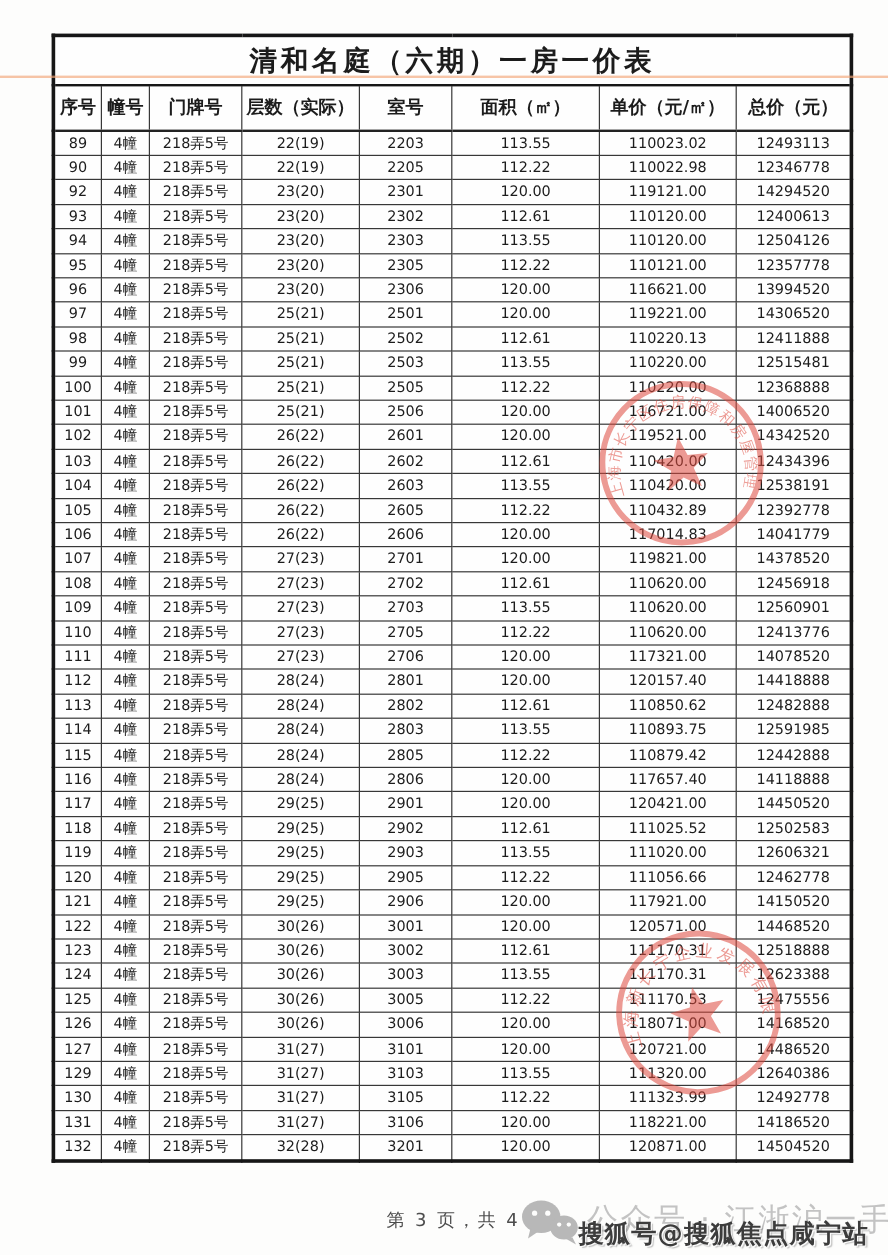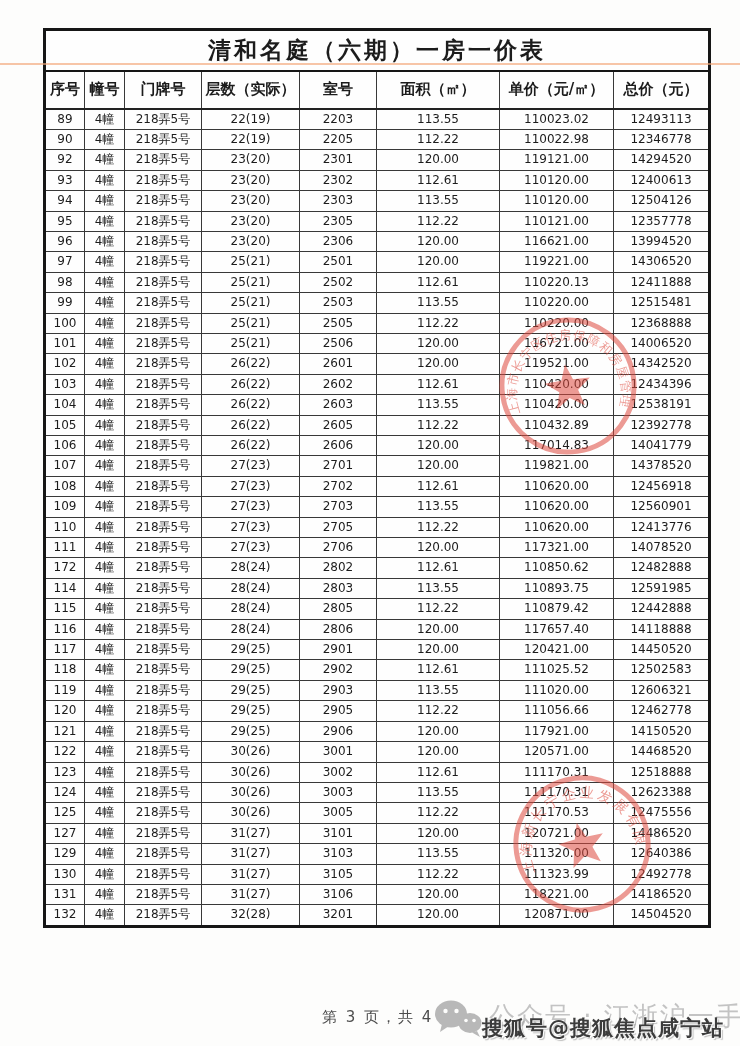--- a/index.html
+++ b/index.html
@@ -284,21 +284,31 @@
           <td>111</td>
           <td>4幢</td>
           <td>218弄5号</td>
           <td>27(23)</td>
           <td>2706</td>
           <td>120.00</td>
           <td>117321.00</td>
           <td>14078520</td>
         </tr>
         <tr>
-          <td>172</td>
+          <td>112</td>
+          <td>4幢</td>
+          <td>218弄5号</td>
+          <td>28(24)</td>
+          <td>2801</td>
+          <td>120.00</td>
+          <td>120157.40</td>
+          <td>14418888</td>
+        </tr>
+        <tr>
+          <td>113</td>
           <td>4幢</td>
           <td>218弄5号</td>
           <td>28(24)</td>
           <td>2802</td>
           <td>112.61</td>
           <td>110850.62</td>
           <td>12482888</td>
         </tr>
         <tr>
           <td>114</td>
@@ -412,20 +422,30 @@
         </tr>
         <tr>
           <td>125</td>
           <td>4幢</td>
           <td>218弄5号</td>
           <td>30(26)</td>
           <td>3005</td>
           <td>112.22</td>
           <td>111170.53</td>
           <td>12475556</td>
+        </tr>
+        <tr>
+          <td>126</td>
+          <td>4幢</td>
+          <td>218弄5号</td>
+          <td>30(26)</td>
+          <td>3006</td>
+          <td>120.00</td>
+          <td>118071.00</td>
+          <td>14168520</td>
         </tr>
         <tr>
           <td>127</td>
           <td>4幢</td>
           <td>218弄5号</td>
           <td>31(27)</td>
           <td>3101</td>
           <td>120.00</td>
           <td>120721.00</td>
           <td>14486520</td>

